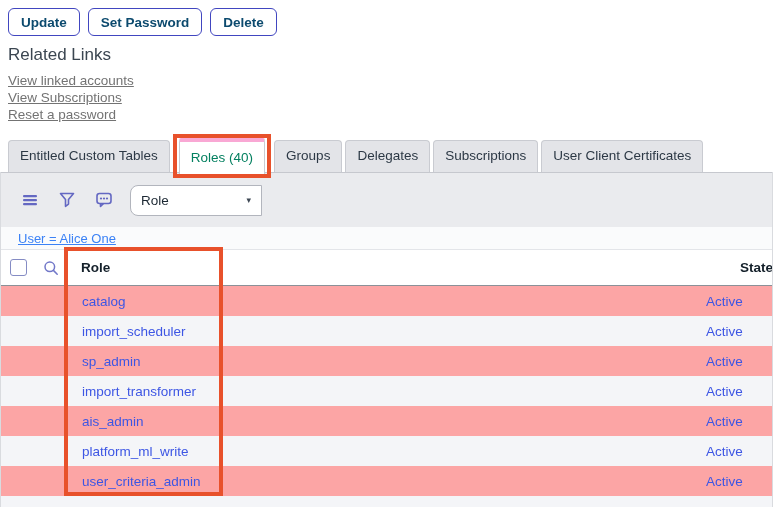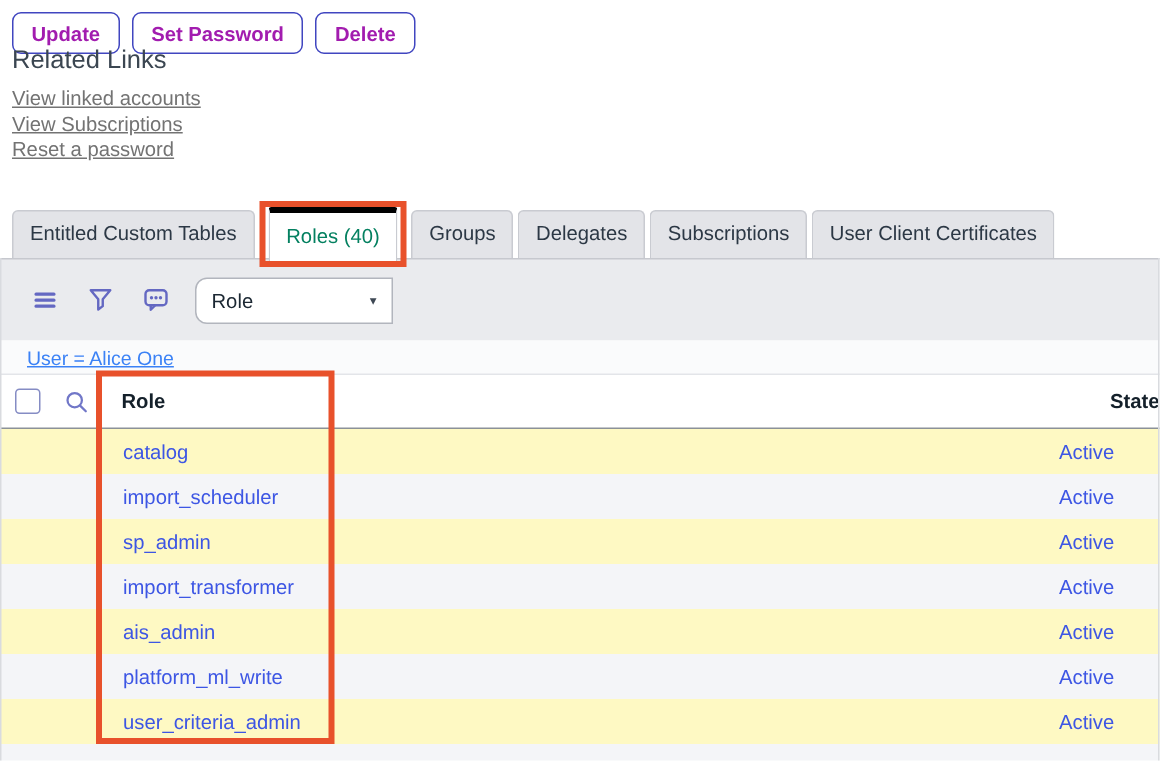--- a/index.html
+++ b/index.html
@@ -7,45 +7,45 @@
   body {
     position:relative; overflow:hidden; background:#ffffff;
     font-family:"Liberation Sans","DejaVu Sans",sans-serif;
     color:#2c3845; font-size:13.5px;
   }
 
   
   .actions { position:absolute; top:8px; left:8px; display:flex; gap:8px; z-index:2; }
   .btn {
     height:28px; padding:0 12px; background:#fff; border:1.5px solid #4146c0;
-    border-radius:6px; color:#a21caf; font-weight:bold; font-size:13.5px;
+    border-radius:6px; color:#0c4a6e; font-weight:bold; font-size:13.5px;
     font-family:inherit; cursor:pointer; white-space:nowrap;
   }
 
   
-  .related { position:absolute; top:30px; left:8px; z-index:2; }
+  .related { position:absolute; top:45px; left:8px; z-index:2; }
   .related-title { font-size:17px; font-weight:400; color:#3b4651; margin-bottom:7px; }
   .related-link { display:block; font-size:13.5px; color:#737373; text-decoration:underline; line-height:17px; cursor:pointer; }
 
   
   .tabbar { position:absolute; top:140px; left:0; width:773px; height:32px;
     display:flex; align-items:flex-end; padding-left:8px; z-index:3; }
   .tab {
     height:32px; background:#e3e4e8; border:1px solid #c9cbd1; border-bottom:none;
     border-radius:4px 4px 0 0; padding:0 11px; line-height:30px; font-size:13.5px;
     color:#2c3845; margin-right:3px; white-space:nowrap; cursor:pointer;
   }
   .tab-highlight-wrap {
     height:44px; margin-top:-6px; margin-bottom:-6px; margin-right:3px;
     border:4px solid #e8512b; padding:0 2px; display:flex; align-items:stretch;
     position:relative; z-index:4; background:transparent;
   }
   .tab.active {
     height:100%; background:#fff; border:1px solid #c9cbd1; border-bottom:none;
-    border-top:4px solid #000000; color:#048060; line-height:31px; margin-right:0;
+    border-top:4px solid #f9a8d4; color:#048060; line-height:31px; margin-right:0;
     border-radius:2px 2px 0 0;
   }
 
   
   .toolbar {
     position:absolute; top:172px; left:0; width:773px; height:55px;
     background:#eaebee; border-top:1px solid #c6c8ce;
     display:flex; align-items:center; z-index:1;
   }
   .tb-icon { display:flex; align-items:center; justify-content:center; width:16px; height:16px; cursor:pointer; }
@@ -80,21 +80,21 @@
     background:#fff; border-bottom:1px solid #8b9198;
     display:flex; align-items:center; z-index:1;
   }
   .hdr-checkbox { margin-left:10px; width:17px; height:17px; border:1px solid #858cc4; border-radius:3px; background:#fff; cursor:pointer; flex:none; }
   .hdr-search-icon { margin-left:16px; width:16px; height:16px; cursor:pointer; flex:none; }
   .col-role { margin-left:22px; flex:1; font-weight:bold; font-size:13.5px; color:#14202a; }
   .col-state { width:67px; font-weight:bold; font-size:13.5px; color:#14202a; flex:none;text-align:right; }
 
   
   .rows { position:absolute; top:286px; left:0; width:773px; z-index:1; }
-  .row { display:flex; align-items:center; height:30px; background:#fef9c3; }
+  .row { display:flex; align-items:center; height:30px; background:#fca5a5; }
   .row:nth-child(even) { background:#f4f5f8; }
   .cell-role { margin-left:82px; flex:1; font-size:13.5px; }
   .cell-role a, .role-link { color:#3d56e4; text-decoration:none; cursor:pointer; }
   .cell-state { width:67px; font-size:13.5px; color:#3d56e4; flex:none; cursor:pointer; }
   .partial-row { height:11px; background:#f4f5f8; }
 
   
   .list-frame {
     position:absolute; top:172px; left:0; width:773px; height:335px;
     border-left:1px solid #d9dbdf; border-right:1px solid #d9dbdf;

